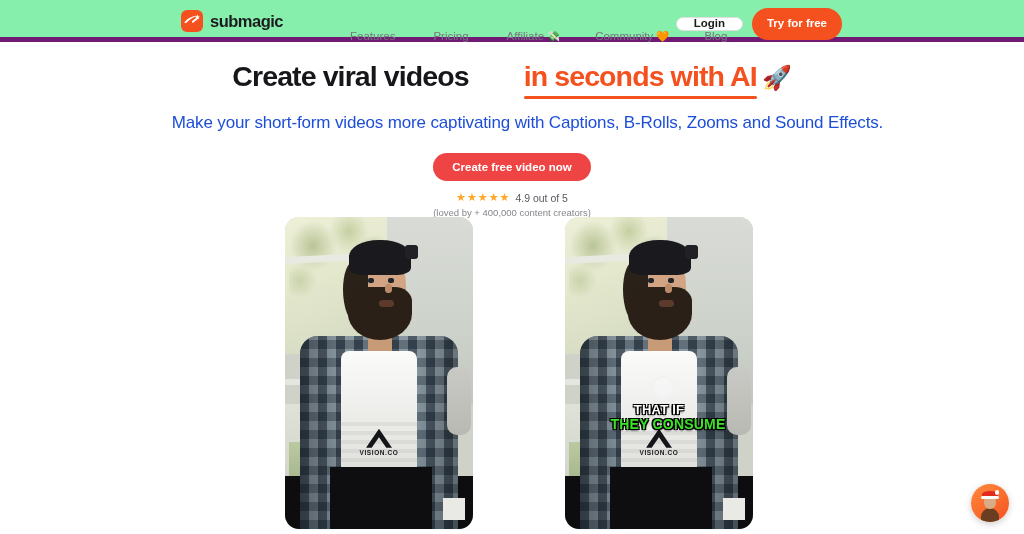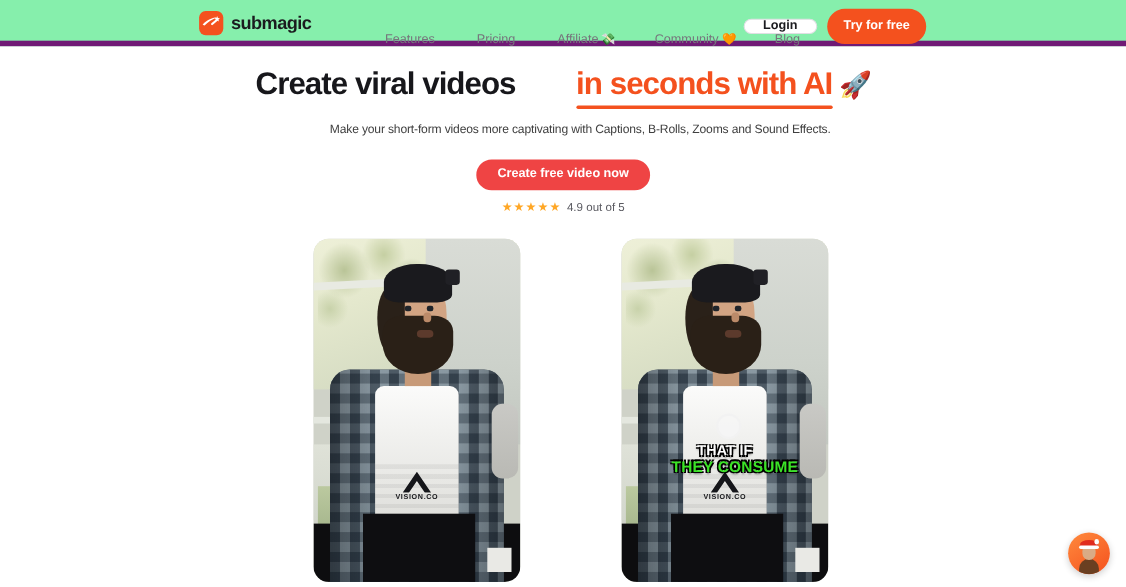--- a/index.html
+++ b/index.html
@@ -147,22 +147,22 @@
     left: 0; right: 0;
     bottom: -2px;
     height: 3px;
     background: #F4511E;
     border-radius: 2px;
   }
   #headline-emoji { font-size: 24px; margin-left: 6px; }
 
   #subheadline {
     margin-top: 14px;
-    font-size: 11px;
-    color: #404040;
+    font-size: 17px;
+    color: #1d4ed8;
     letter-spacing: -0.15px;
     line-height: 1.4;
     padding-left: 31px;
   }
 
   #cta-wrap { margin-top: 19px; }
   #cta-btn {
     height: 28px;
     padding: 0 19px;
     border: none;
@@ -492,20 +492,21 @@
     <div id="rating-row">
       <span id="stars">
         <span class="star">★</span>
         <span class="star">★</span>
         <span class="star">★</span>
         <span class="star">★</span>
         <span class="star">★</span>
       </span>
       <span id="rating-text">4.9 out of 5</span>
     </div>
+    <div id="rating-sub">(loved by + 400,000 content creators)</div>
   </div>
 
   <div id="compare">
 
     <div id="video-before" class="video-card">
       <div class="scene">
         <div class="sky"></div>
         <div class="foliage"></div>
         <div class="wallpane"></div>
         <div class="windowframe"></div>

